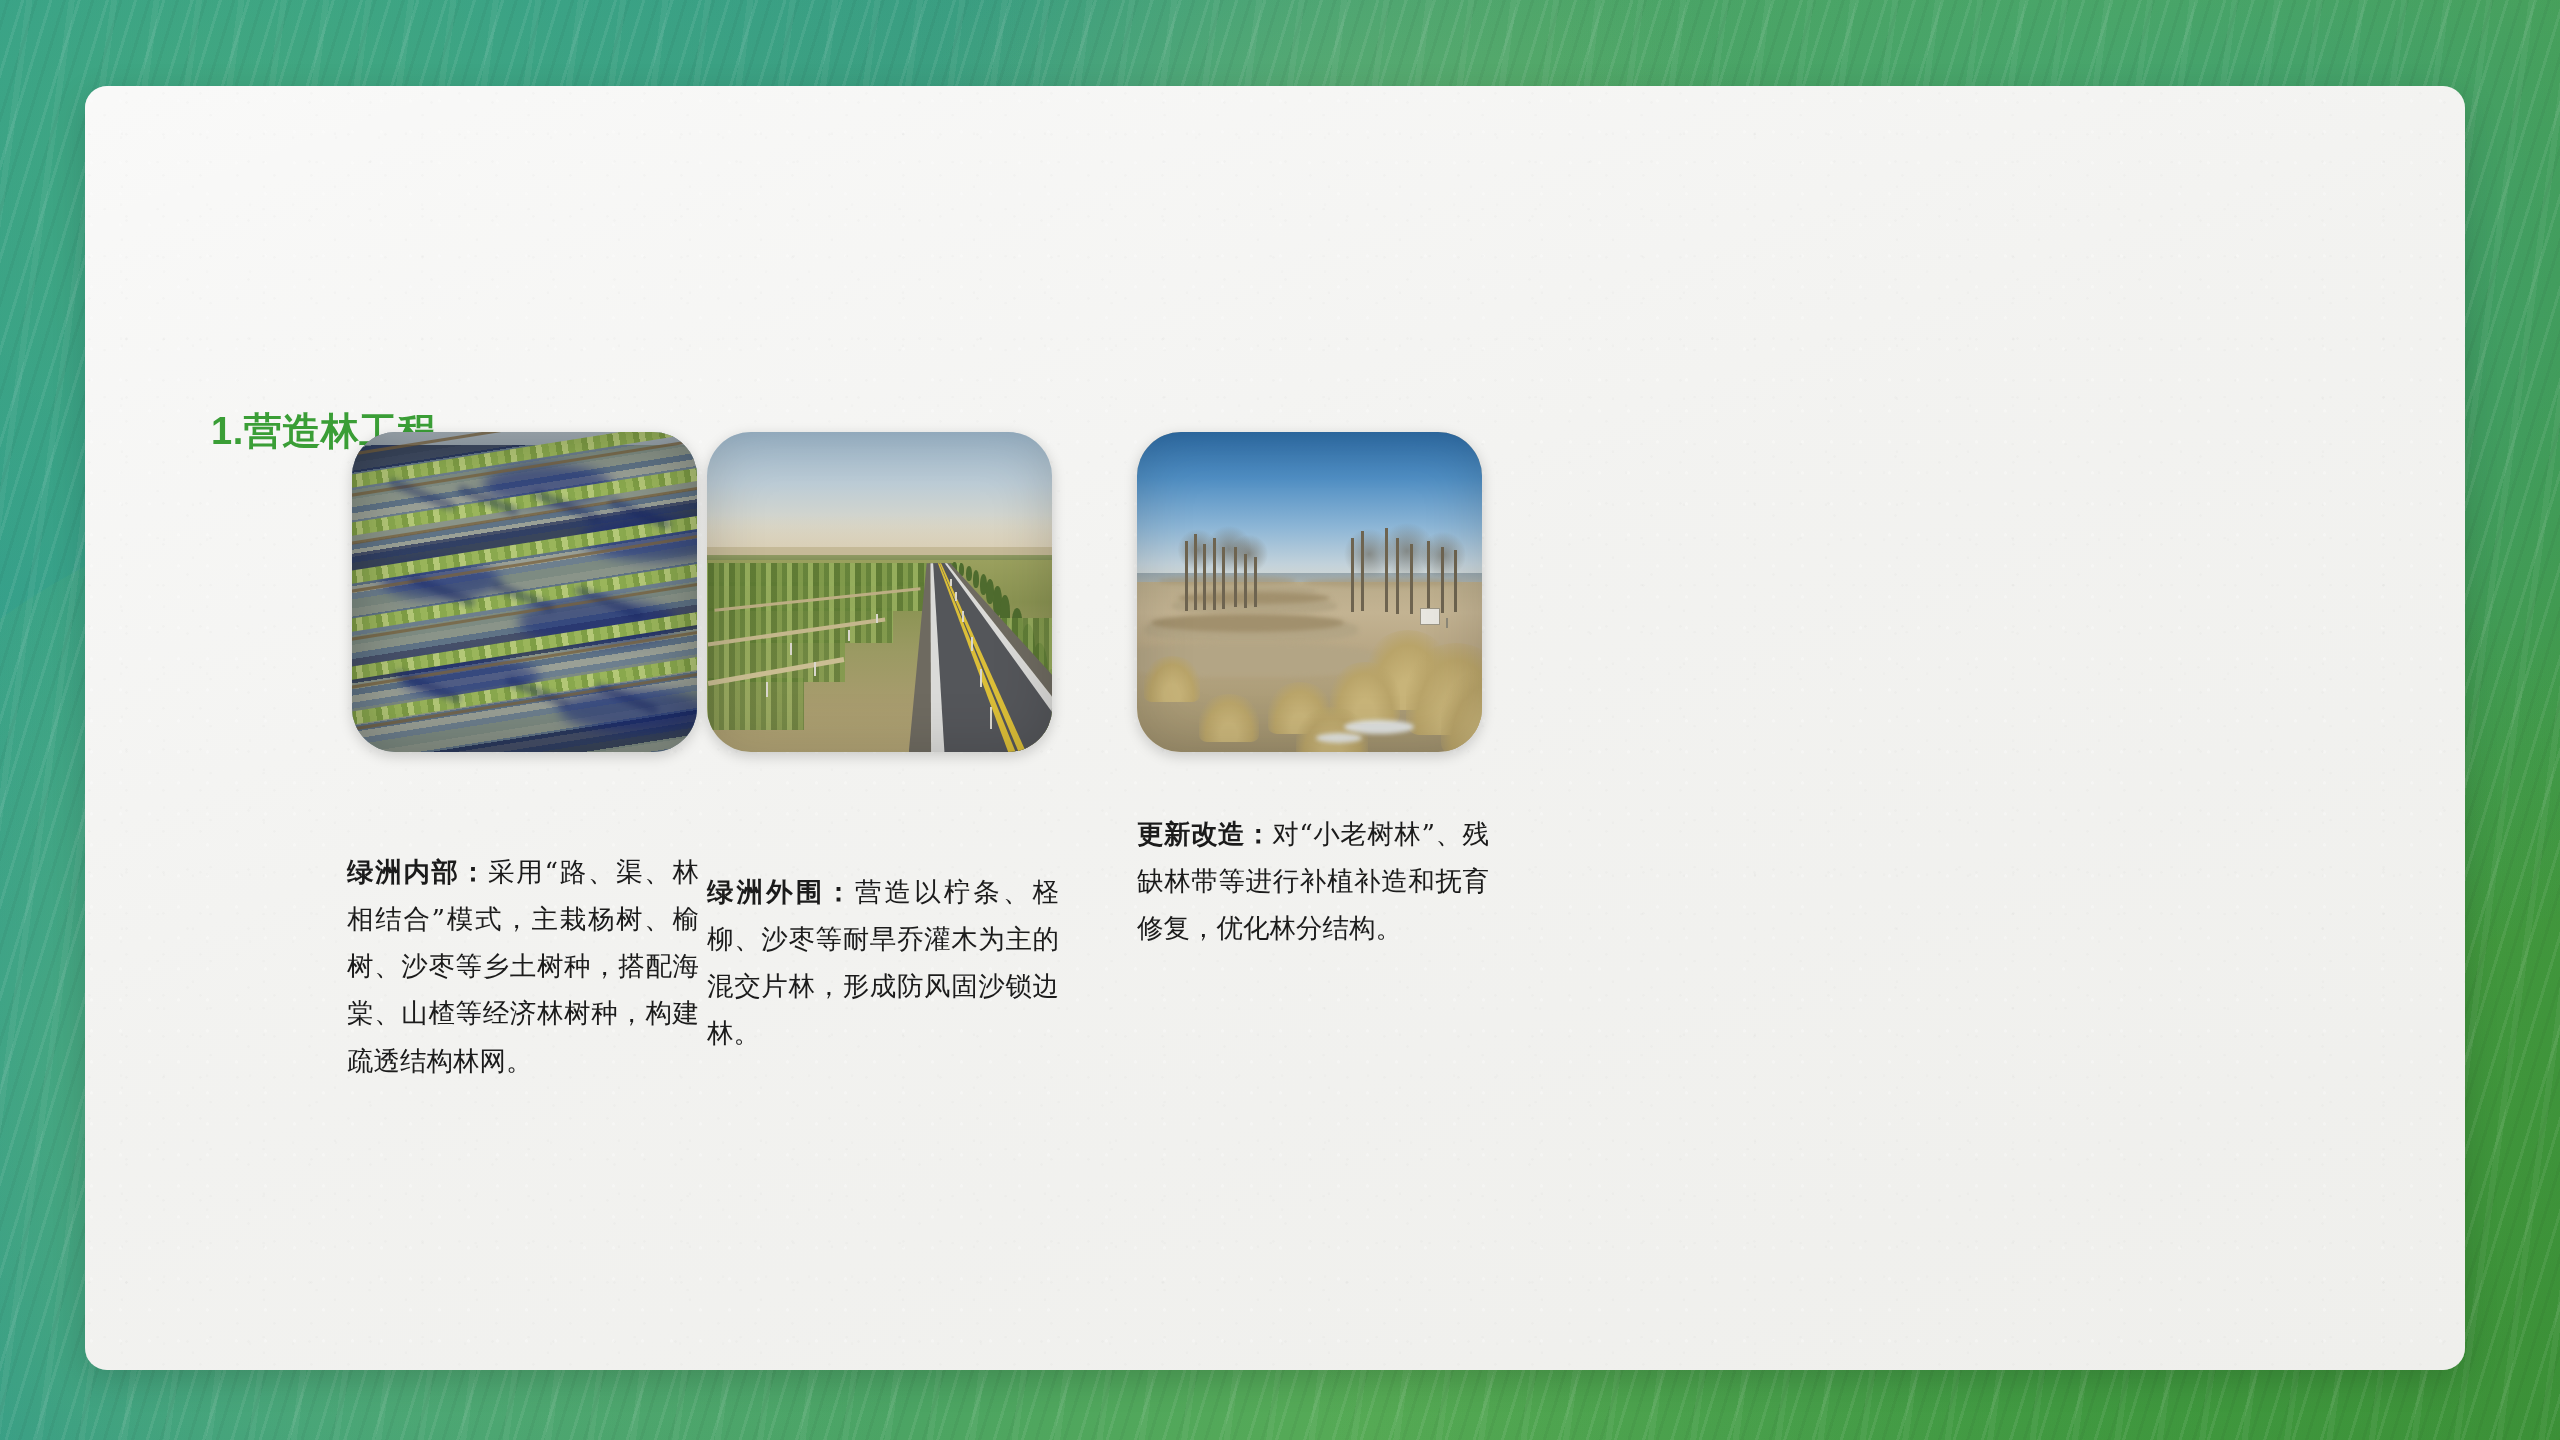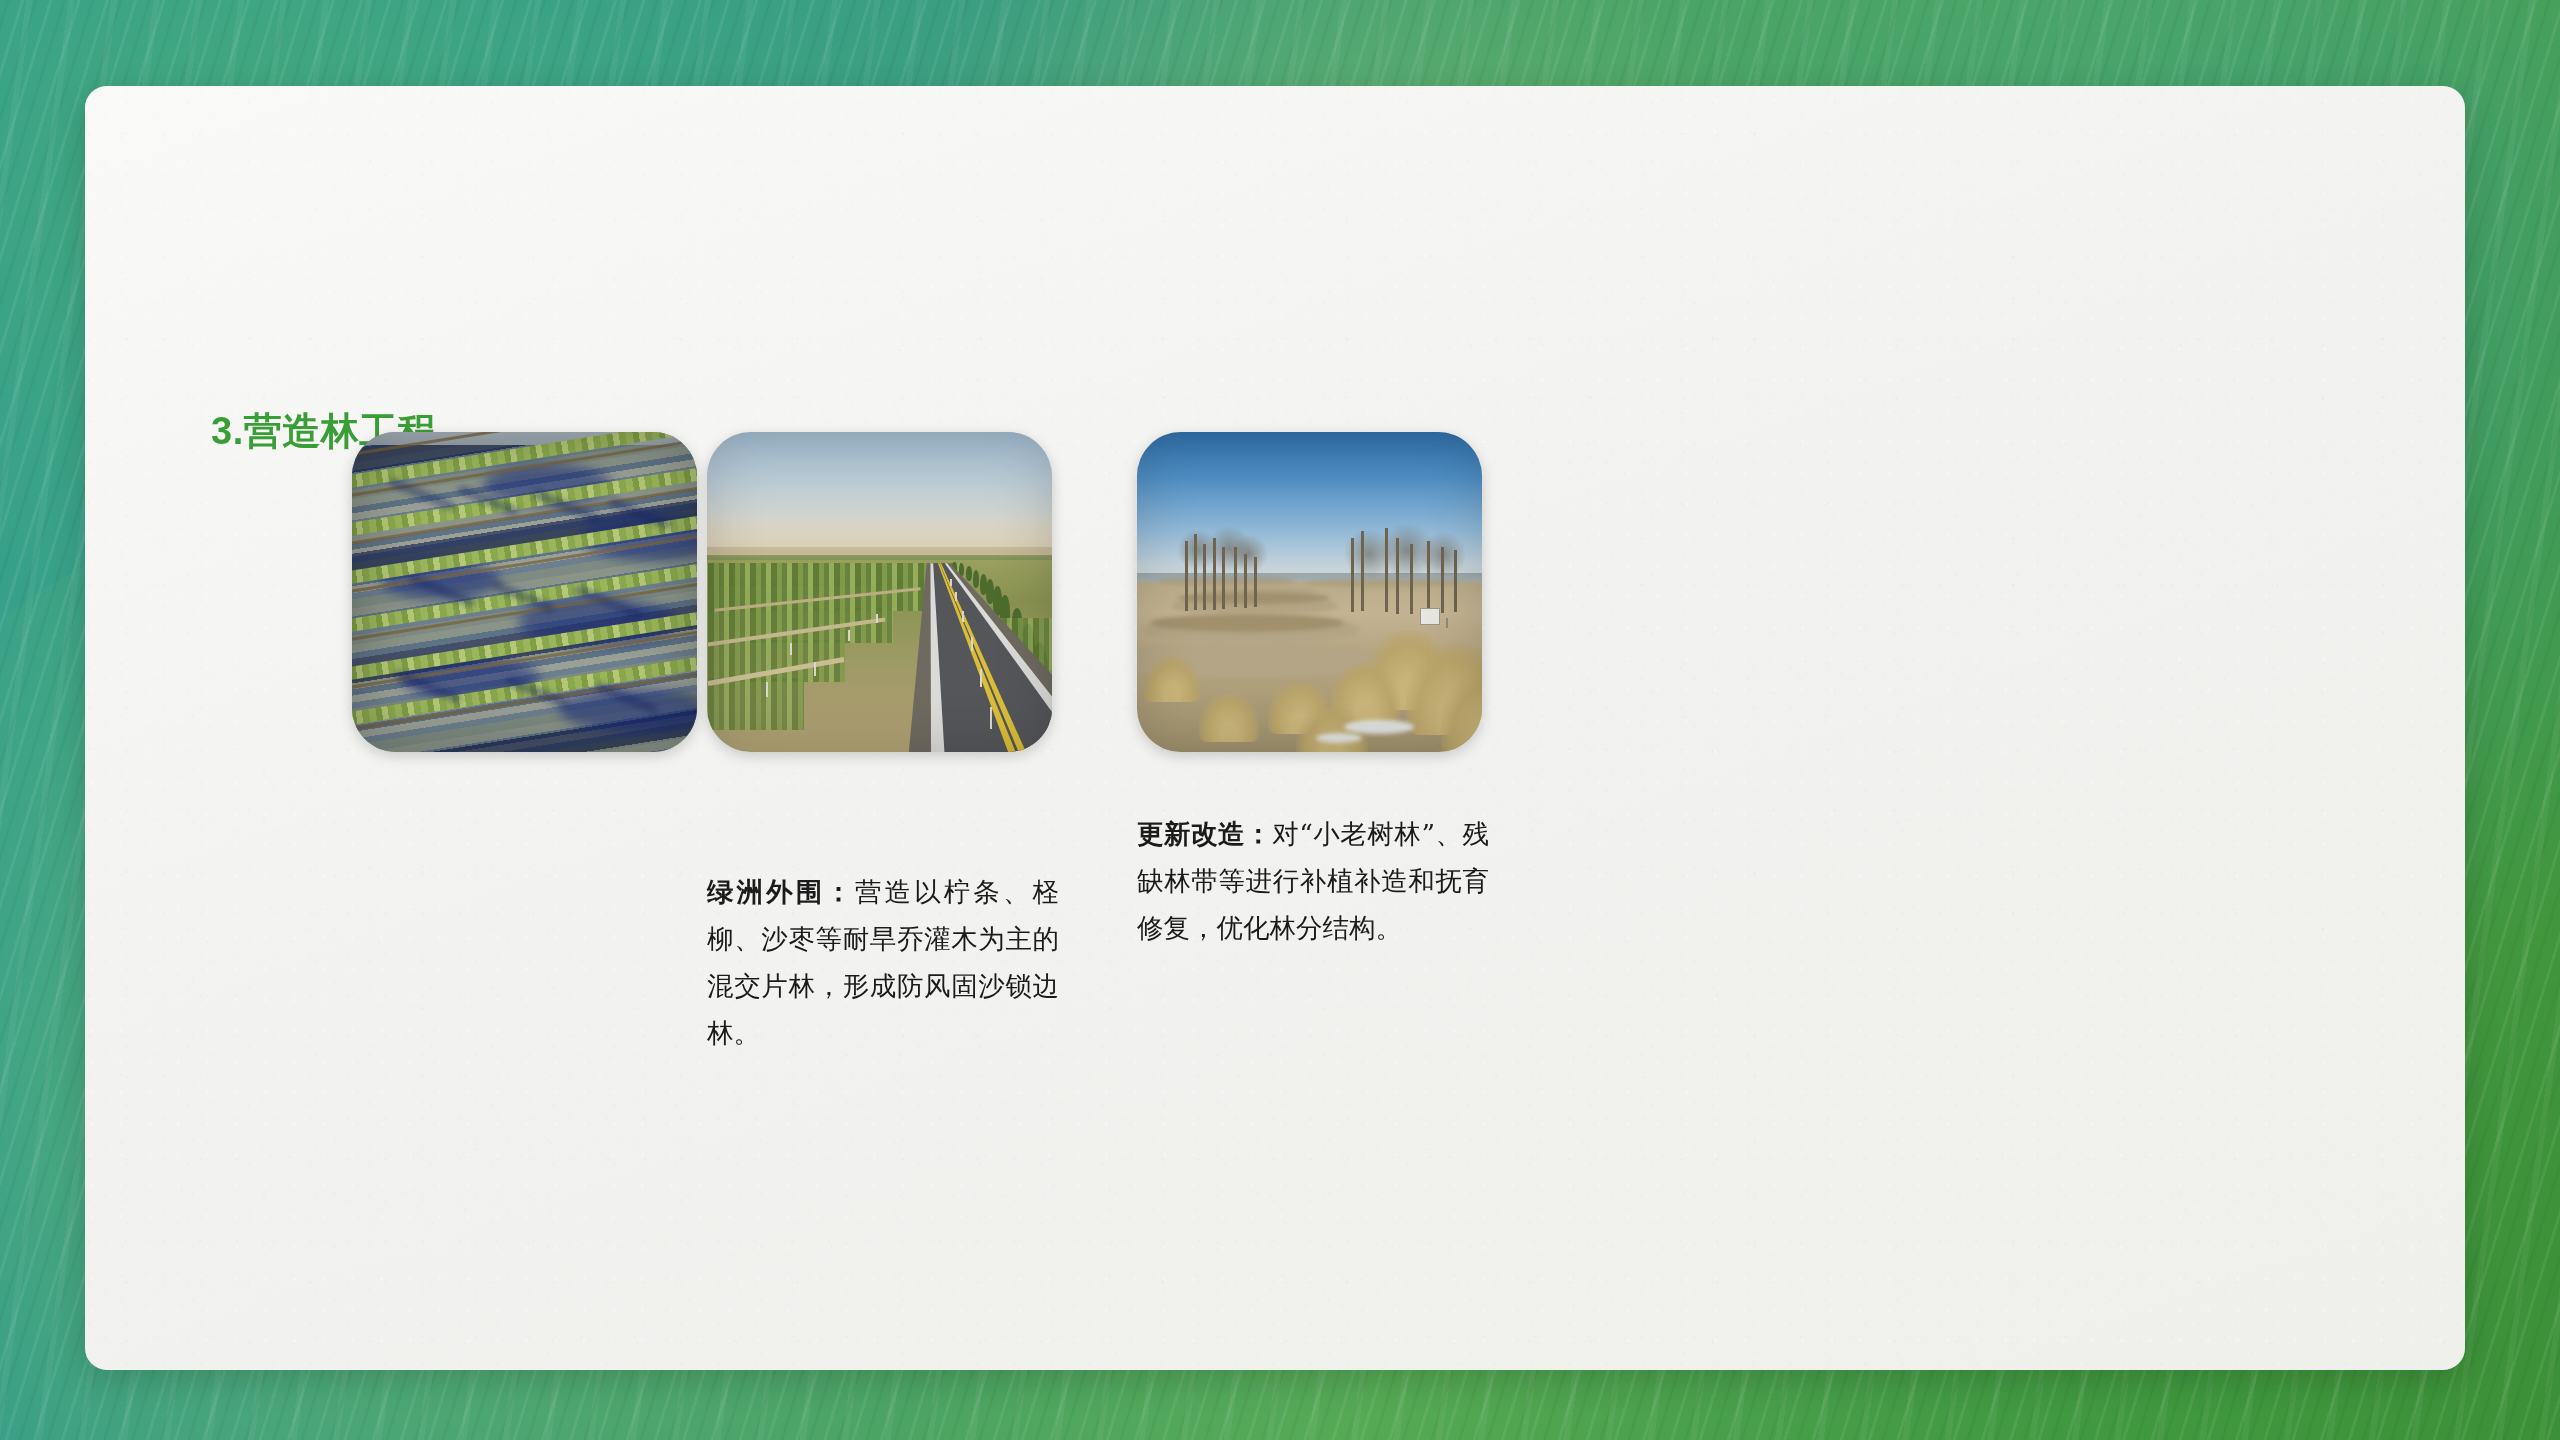--- a/index.html
+++ b/index.html
@@ -182,21 +182,21 @@
     <div class="bg-blob2"></div>
     <div class="bg-blob4"></div>
     <div class="bg-stripes"></div>
     <div class="bg-stripes2"></div>
   </div>
 
   <div class="card">
     <div class="card-wash"></div>
     <div class="card-grain"></div>
 
-    <h2 class="subtitle">3.营造林工程</h2>
+    <h2 class="subtitle">1.营造林工程</h2>
 
     <div class="cols">
 
       <div class="col col-1">
         <div class="photo p1">
           <div class="ph1">
             <div class="sky"></div>
             <div class="field"></div>
             <div class="blues"></div>
 
@@ -228,20 +228,21 @@
             <div class="shadow" style="left:74%;top:24%;width:66px;height:9px;transform:rotate(22deg);"></div>
             <div class="shadow" style="left:16%;top:48%;width:70px;height:9px;transform:rotate(22deg);"></div>
             <div class="shadow" style="left:40%;top:50%;width:66px;height:9px;transform:rotate(22deg);"></div>
             <div class="shadow" style="left:64%;top:52%;width:72px;height:9px;transform:rotate(22deg);"></div>
             <div class="shadow" style="left:12%;top:78%;width:70px;height:9px;transform:rotate(22deg);"></div>
             <div class="shadow" style="left:44%;top:80%;width:68px;height:9px;transform:rotate(22deg);"></div>
             <div class="shadow" style="left:70%;top:82%;width:66px;height:9px;transform:rotate(22deg);"></div>
             <div class="vig"></div>
           </div>
         </div>
+        <p class="cap cap-1"><b>绿洲内部：</b><span>采用“路、渠、林相结合”模式，主栽杨树、榆树、沙枣等乡土树种，搭配海棠、山楂等经济林树种，构建疏透结构林网。</span></p>
       </div>
 
       <div class="col col-2">
         <div class="photo p2">
           <div class="ph2">
             <div class="sky"></div>
             <div class="haze"></div>
             <div class="hori"></div>
             <div class="farband"></div>
             <div class="ground"></div>

